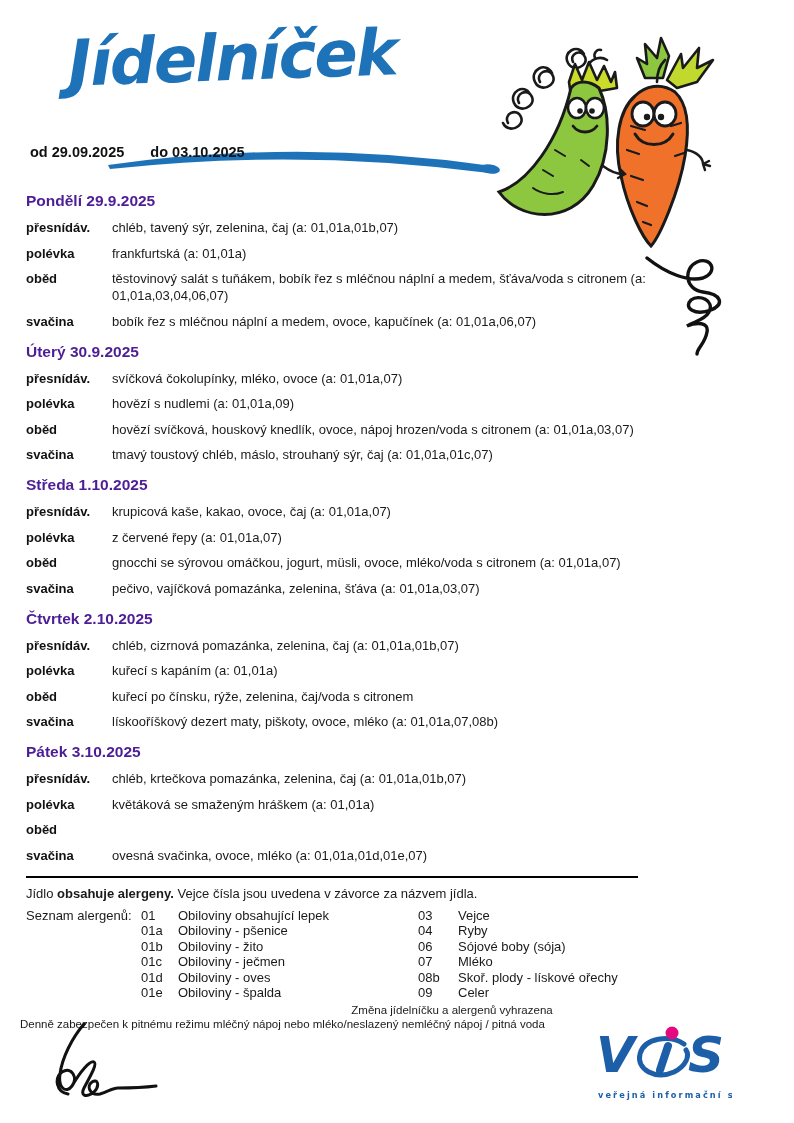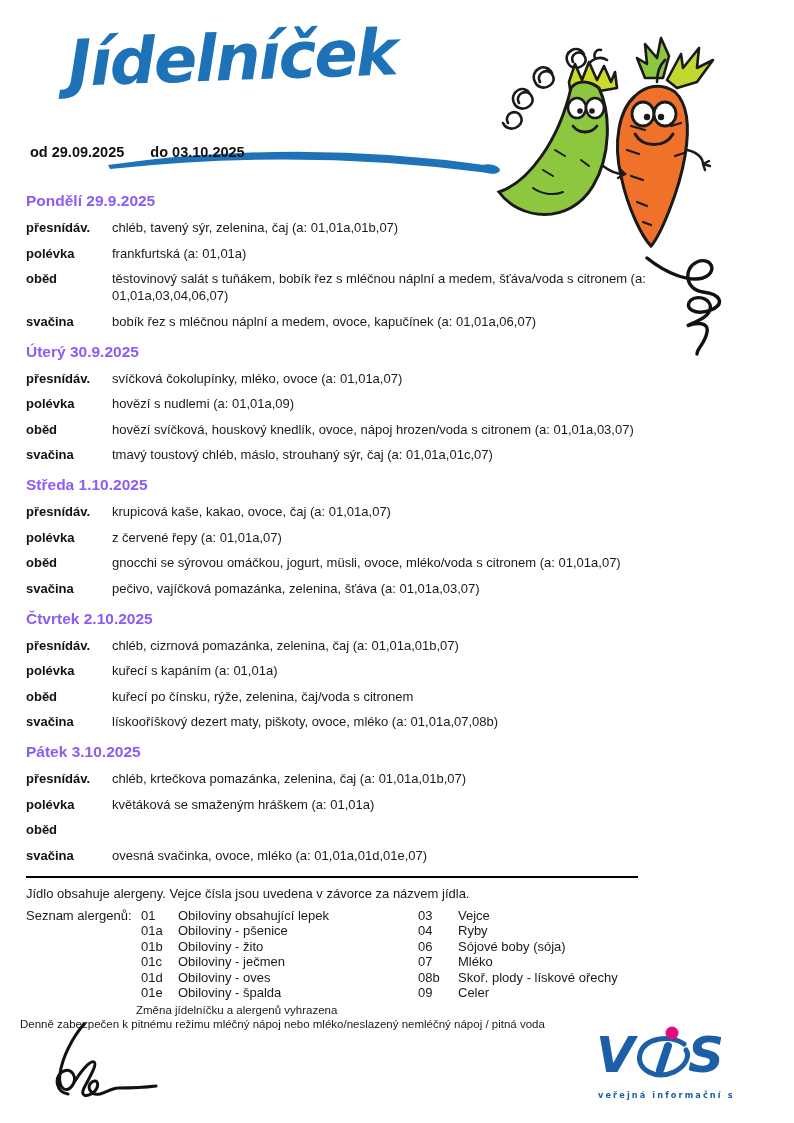--- a/index.html
+++ b/index.html
@@ -28,38 +28,38 @@
     position:absolute; left:30px; top:144px;
     font-size:14.5px; font-weight:bold; color:#111;
   }
   .date-line .gap { display:inline-block; width:26px; }
   .illustration { position:absolute; left:485px; top:30px; width:262px; height:232px; }
   .sig-right { position:absolute; left:645px; top:252px; width:100px; height:104px; }
 
   
   .content { position:absolute; top:191px; left:26px; width:742px; }
   .day { margin-bottom:12px; }
-  .day-heading { font-size:15.5px; line-height:19px; font-weight:bold; color:#8b5cf6; margin-bottom:9px; }
+  .day-heading { font-size:15.5px; line-height:19px; font-weight:bold; color:#4c1d95; margin-bottom:9px; }
   .day-row { display:grid; grid-template-columns:86px 604px; margin-bottom:8.5px; }
   .day-row-label { font-size:13px; line-height:17px; font-weight:bold; color:#111; }
   .day-row-text  { font-size:13px; line-height:17px; color:#1a1a1a; }
 
   .separator { border:none; border-top:2px solid #000; width:612px; margin:5px 0 7px 0; }
 
   .allergen-notice { font-size:13px; line-height:17px; margin-bottom:6px; }
-  .allergen-notice .bold { font-weight:normal; }
+  .allergen-notice .bold { font-weight:bold; }
   .allergen-grid {
     display:grid;
     grid-template-columns:115px 37px 240px 40px auto;
     font-size:13px; line-height:15.6px;
   }
   .allergen-grid span { white-space:nowrap; }
 
   .notes { margin-top:2px; font-size:11.5px; line-height:14px; }
-  .note-1 { margin-left:110px; }
+  .note-1 { margin-left:110px;text-align:center; }
   .note-2 { margin-left:-6px; }
 
   
   .sig-left  { position:absolute; left:28px;  top:1022px; width:140px; height:92px; }
   .vis-logo  { position:absolute; left:596px; top:1026px; width:136px; height:80px; }
 </style>
 </head>
 <body>
 
 <div class="page">

